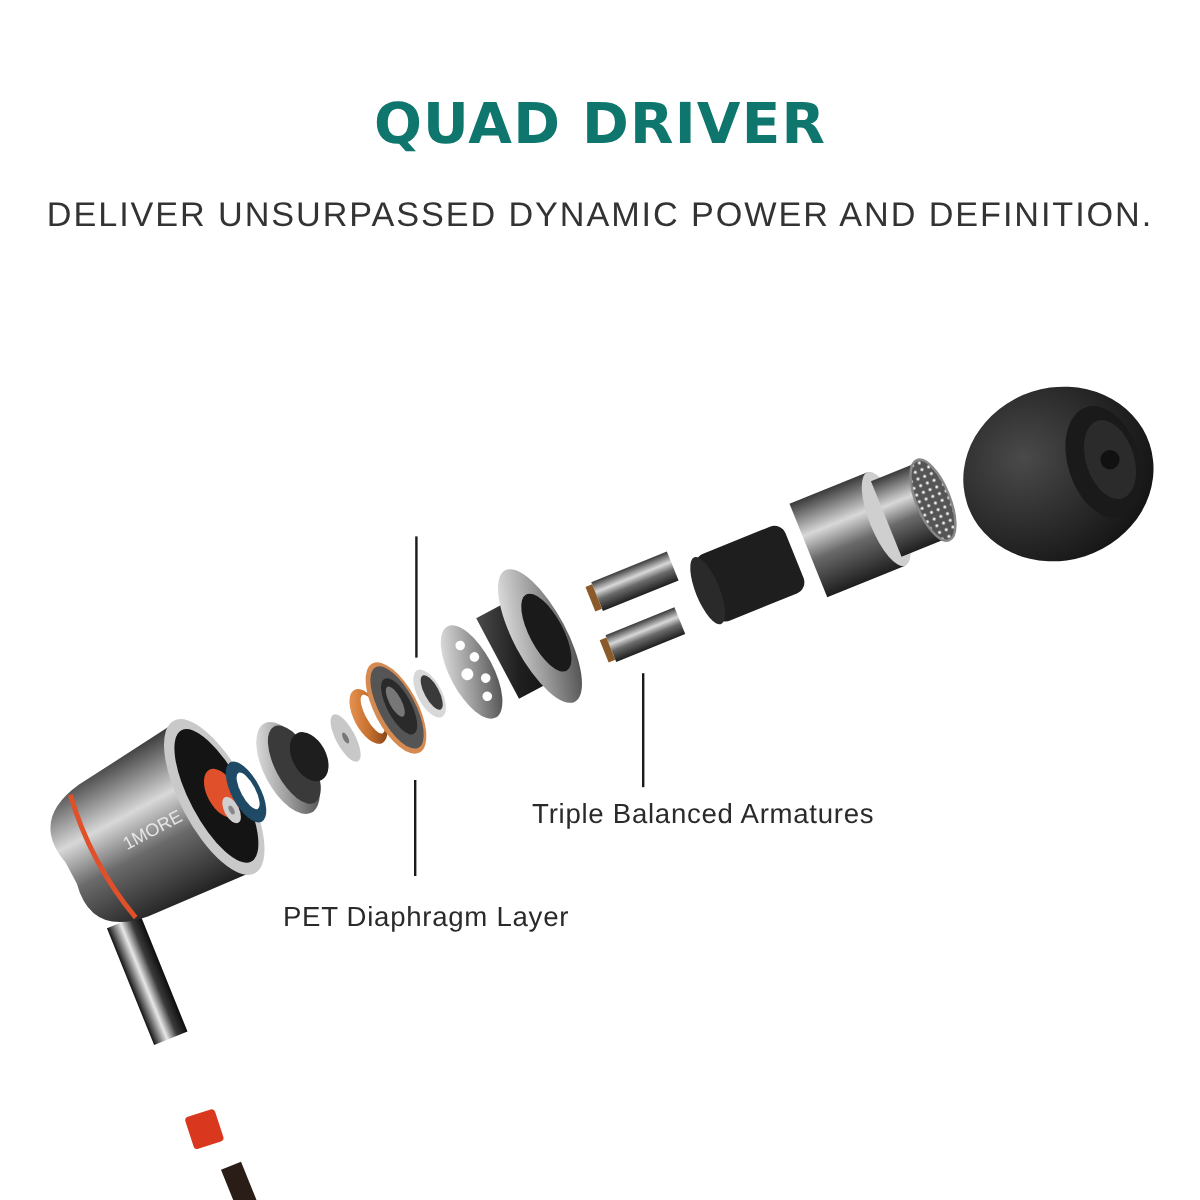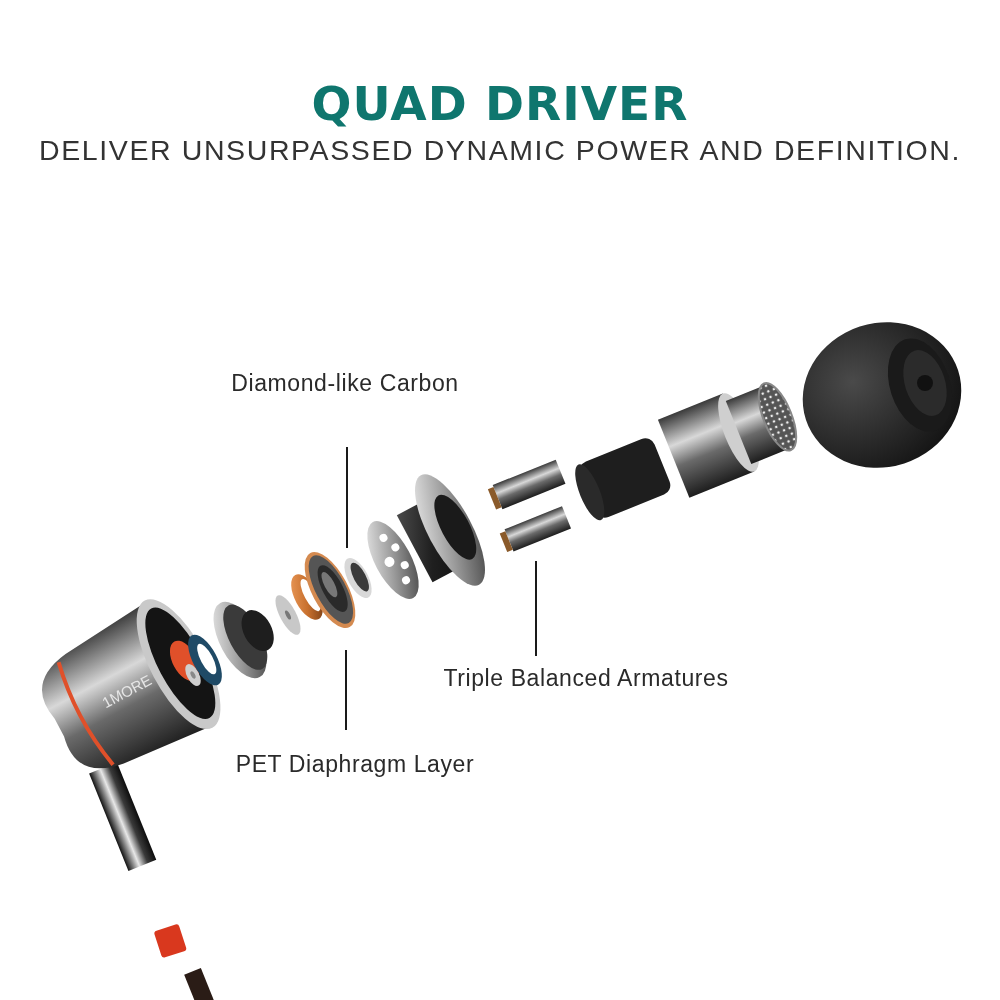--- a/index.html
+++ b/index.html
@@ -1,21 +1,21 @@
 <!DOCTYPE html>
 <html><head>
 <meta charset="utf-8">
 <style>
   html, body { margin: 0; padding: 0; background: #ffffff; }
   body { width: 1000px; height: 1000px; position: relative; overflow: hidden;
          font-family: "Liberation Sans", "DejaVu Sans", sans-serif; }
   .title { position: absolute; top: 74px; left: 0; width: 1000px; text-align: center;
            font-family: "DejaVu Sans", sans-serif; font-weight: bold; font-size: 47px;
            letter-spacing: 1px; color: #0f766e; line-height: 60px; }
-  .subtitle { position: absolute; top: 132px; left: 0; width: 1000px; text-align: center;
+  .subtitle { position: absolute; top: 161px; left: 0; width: 1000px; text-align: center;
               font-family: "Liberation Sans", sans-serif; font-size: 28.5px; color: #333;
               letter-spacing: 1.6px; line-height: 36px; }
   .label { position: absolute; font-family: "Liberation Sans", sans-serif; font-size: 23px;
            color: #2a2a2a; letter-spacing: 0.6px; line-height: 32px; text-align: center; }
   .leader { position: absolute; width: 1.5px; background: #1a1a1a; }
   svg.art { position: absolute; left: 0; top: 0; }
 </style>
 </head>
 <body>
 
@@ -165,20 +165,19 @@
     <ellipse cx="925" cy="383" rx="20" ry="34" fill="#2b2b2b" transform="rotate(-18 925 383)"></ellipse>
     <circle cx="925" cy="383" r="8" fill="#111"></circle>
   </g>
 </svg>
 
 <div class="leader" style="left:346px; top:447px; height:101px;"></div>
 <div class="leader" style="left:535px; top:561px; height:95px;"></div>
 <div class="leader" style="left:345px; top:650px; height:80px;"></div>
 
 <div class="label" style="left:200px; top:367px; width:290px;">
-  <div>Diamond-like Carbon</div>
 </div>
 <div class="label" style="left:416px; top:662px; width:340px;">
   <div>Triple Balanced Armatures</div>
 </div>
 <div class="label" style="left:210px; top:748px; width:290px;">
   <div>PET Diaphragm Layer</div>
 </div>
 
 </body></html>

